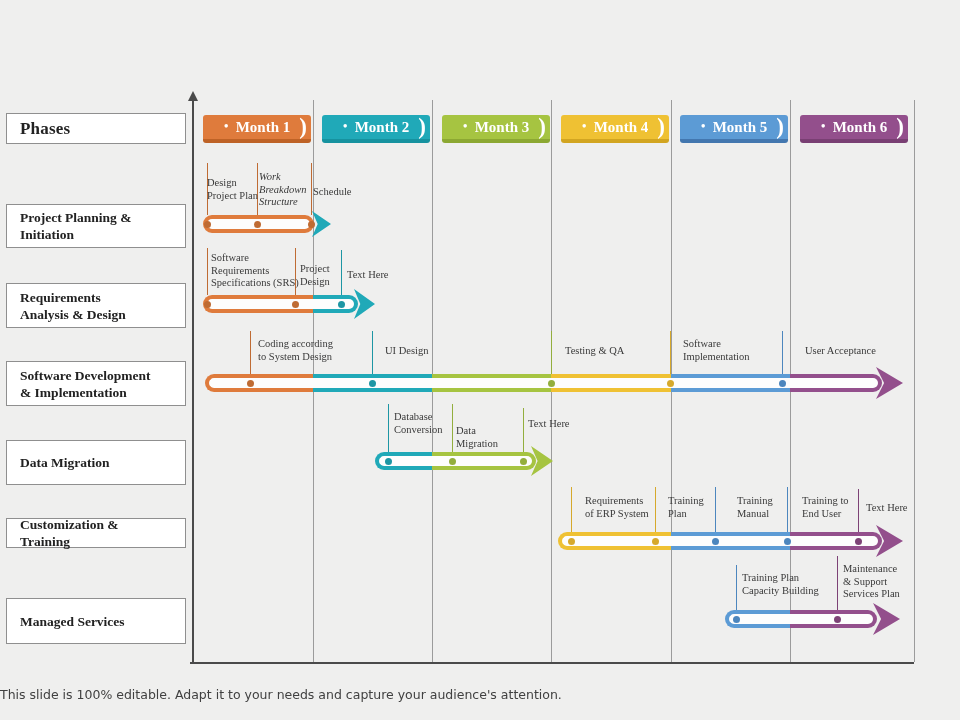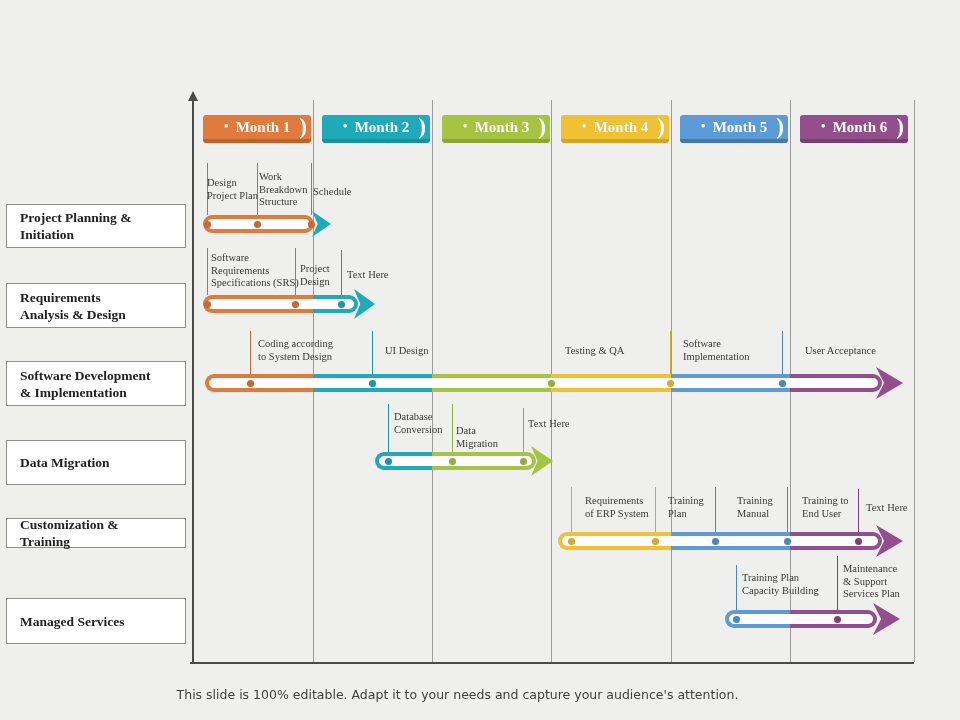--- a/index.html
+++ b/index.html
@@ -52,41 +52,44 @@
   .pill-seg.only{border-left:4px solid;border-right:4px solid;border-radius:9px;}
   .bar-arrow{position:absolute;z-index:3;}
   .milestone-dot{position:absolute;width:7px;height:7px;border-radius:50%;z-index:6;}
   .milestone-connector{position:absolute;width:1.3px;z-index:2;}
   .milestone-label{
     position:absolute;font-size:10.5px;line-height:12.5px;color:#3a3a3a;
     white-space:pre-line;z-index:6;
   }
   
   #footer-note{
-    position:absolute;left:0;top:687px;width:915px;text-align:center;
+    position:absolute;left:0;top:687px;width:915px;text-align:left;
     font-family:"DejaVu Sans","Liberation Sans",sans-serif;font-size:12.5px;color:#414141;
   }
 </style>
 </head>
 <body>
 
 <div id="slide">
 
   <div class="axis-arrow"></div>
   <div class="axis-v"></div>
   <div class="axis-h"></div>
   <div id="gridlines">
       <div class="gridline" style="left: 313px;"></div>
       <div class="gridline" style="left: 432px;"></div>
       <div class="gridline" style="left: 551px;"></div>
       <div class="gridline" style="left: 671px;"></div>
       <div class="gridline" style="left: 790px;"></div>
       <div class="gridline" style="left: 914px;"></div>
     </div>
 
+  <div class="phase-box" id="phases-header" style="top:113px;height:31px;">
+    <span class="phase-label">Phases</span>
+  </div>
 
   <div id="months">
       <div class="month-bar" style="left: 203px; background: rgb(223, 123, 60); border-bottom: 4px solid rgb(190, 98, 38);">
         <span class="bullet">•</span>
         <span class="m-label">Month 1</span>
         <span class="paren">)</span>
       </div>
       <div class="month-bar" style="left: 322px; background: rgb(32, 169, 184); border-bottom: 4px solid rgb(22, 146, 159);">
         <span class="bullet">•</span>
         <span class="m-label">Month 2</span>
@@ -121,21 +124,21 @@
       <div class="bar-arrow" style="left: 312px; top: 211px; width: 19px; height: 26px; background: rgb(32, 169, 184); clip-path: polygon(0px 0px, 100% 50%, 0px 100%, 30% 50%);"></div>
       <div class="pill" style="left: 203px; top: 215px; width: 111px;">
         <div class="pill-seg only" style="left: 0px; width: 111px; border-color: rgb(223, 123, 60);"></div>
       </div>
       <div class="milestone-connector" style="left: 207px; top: 163px; height: 52px; background: rgb(191, 107, 51);"></div>
       <div class="milestone-dot" style="left: 204px; top: 221px; background: rgb(191, 107, 51);"></div>
       <div class="milestone-label" style="left: 207px; top: 177px;">Design
 Project Plan</div>
       <div class="milestone-connector" style="left: 257px; top: 163px; height: 52px; background: rgb(191, 107, 51);"></div>
       <div class="milestone-dot" style="left: 254px; top: 221px; background: rgb(191, 107, 51);"></div>
-      <div class="milestone-label" style="left: 259px; top: 171px;">Work
+      <div class="milestone-label" style="left: 259px; top: 171px; font-style: italic;">Work
 Breakdown
 Structure</div>
       <div class="milestone-connector" style="left: 311px; top: 163px; height: 52px; background: rgb(191, 107, 51);"></div>
       <div class="milestone-dot" style="left: 308px; top: 221px; background: rgb(191, 107, 51);"></div>
       <div class="milestone-label" style="left: 313px; top: 186px;">Schedule</div>
       <div class="phase-box" style="top: 283px; height: 45px;">
         <span class="phase-label">Requirements
 Analysis &amp; Design</span>
       </div>
       <div class="bar-arrow" style="left: 354px; top: 289px; width: 21px; height: 30px; background: rgb(32, 169, 184); clip-path: polygon(0px 0px, 100% 50%, 0px 100%, 30% 50%);"></div>

